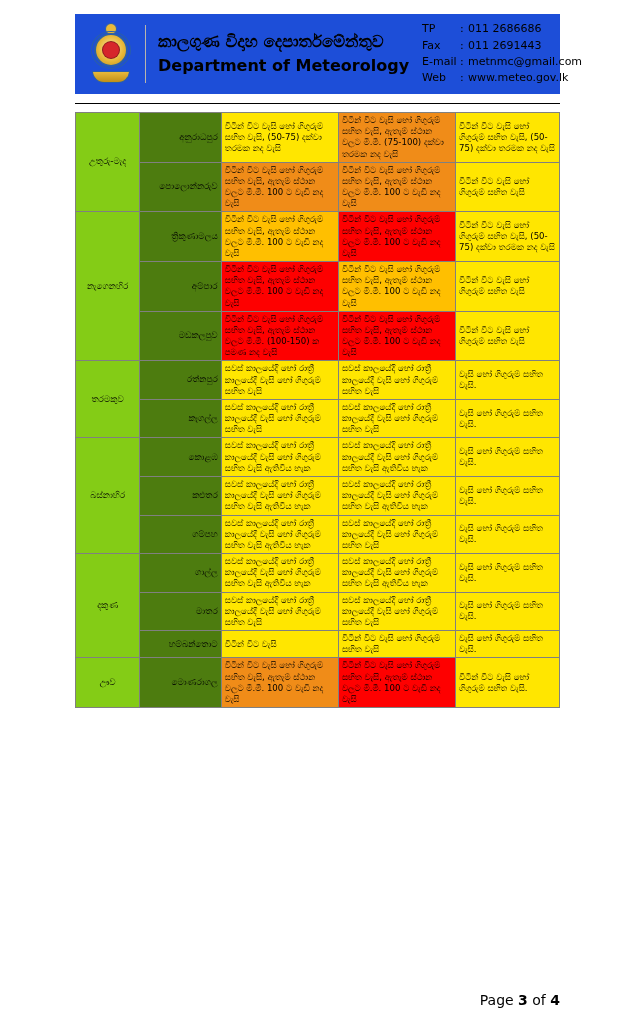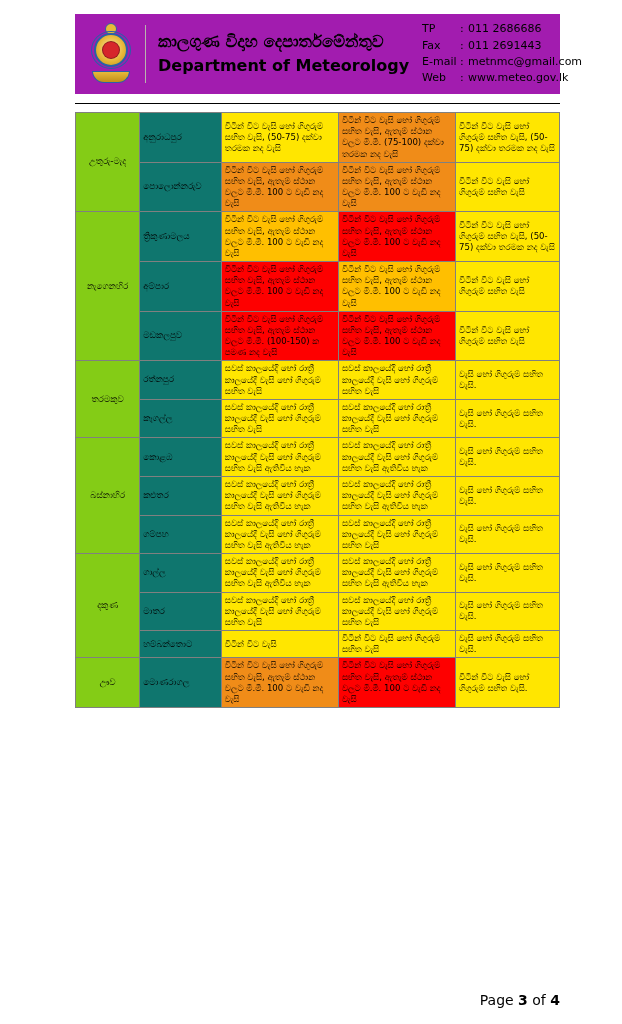--- a/index.html
+++ b/index.html
@@ -23,21 +23,21 @@
     height: 1024px;
     position: relative;
     box-sizing: border-box;
   }
   .letterhead {
     position: absolute;
     left: 75px;
     top: 14px;
     width: 485px;
     height: 80px;
-    background: #a21caf;
+    background: #1d4ed8;
     display: flex;
     align-items: center;
     box-sizing: border-box;
   }
   .crest-wrap {
     width: 56px;
     height: 72px;
     margin-left: 8px;
     display: flex;
     align-items: center;
@@ -175,22 +175,22 @@
     box-sizing: border-box;
   }
   td.region {
     width: 63px;
     text-align: center;
     background: #84cc16;
     font-size: 8.8px;
   }
   td.district {
     width: 80px;
-    text-align: left;
-    background: #0f766e;
+    text-align: right;
+    background: #4d7c0f;
     font-size: 8.8px;
   }
   td.cell {
     width: 115px;
     text-align: left;
     vertical-align: top;
     padding: 3px 4px;
   }
   td.cell.last {
     width: 102px;

